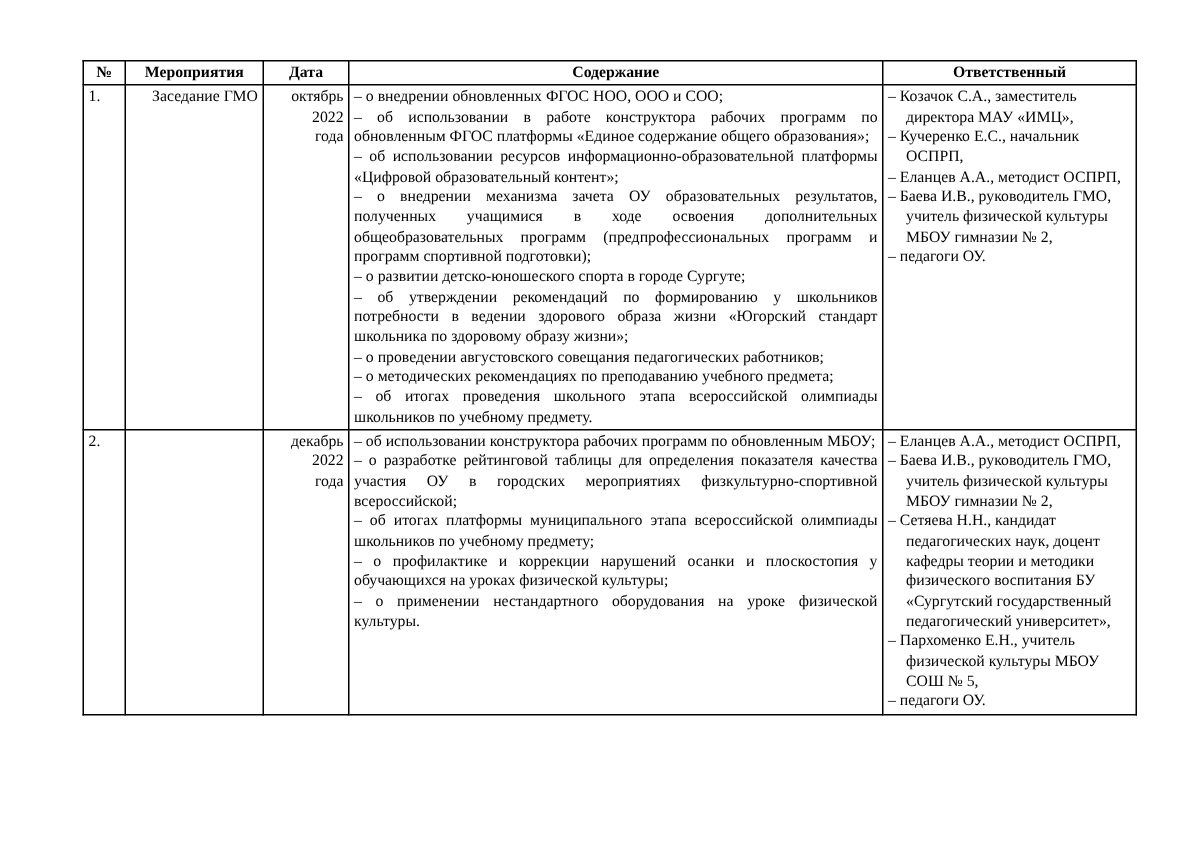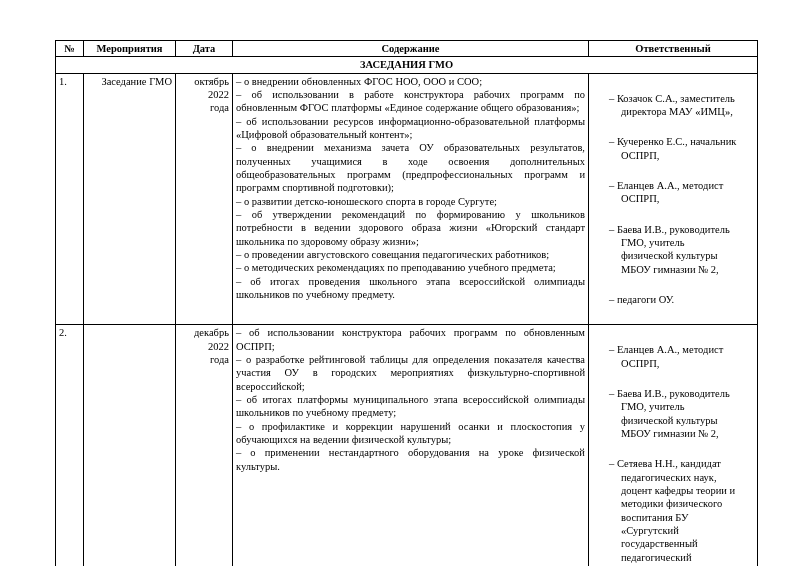--- a/index.html
+++ b/index.html
@@ -40,21 +40,21 @@
   td.event-cell { text-align: right; }
   td.date-cell {
     text-align: right;
     white-space: pre-line;
   }
   td.content-cell p {
     margin: 0;
     text-align: justify;
   }
   td.resp-cell p {
-    margin: 17px;
+    margin: 0;
     padding-left: 12px;
     text-indent: -12px;
     text-align: left;
   }
 </style>
 </head>
 <body>
 
 <div class="page">
   <table class="plan">
@@ -65,23 +65,20 @@
       <col style="width:356px">
       <col style="width:169px">
     </colgroup>
     <tbody>
       <tr>
         <th class="hdr">№</th>
         <th class="hdr">Мероприятия</th>
         <th class="hdr">Дата</th>
         <th class="hdr">Содержание</th>
         <th class="hdr">Ответственный</th>
-      </tr>
-      <tr>
-        <td class="section-cell" colspan="5">ЗАСЕДАНИЯ ГМО</td>
       </tr>
 
       <tr>
         <td class="num-cell">1.</td>
         <td class="event-cell">Заседание ГМО</td>
         <td class="date-cell">октябрь
 2022
 года</td>
         <td class="content-cell">
           <p>– о внедрении обновленных ФГОС НОО, ООО и СОО;</p>
@@ -103,24 +100,24 @@
         </td>
       </tr>
 
       <tr>
         <td class="num-cell">2.</td>
         <td class="event-cell"></td>
         <td class="date-cell">декабрь
 2022
 года</td>
         <td class="content-cell">
-          <p>– об использовании конструктора рабочих программ по обновленным ОСПРП;</p>
+          <p>– об использовании конструктора рабочих программ по обновленным МБОУ;</p>
           <p>– о разработке рейтинговой таблицы для определения показателя качества участия ОУ в городских мероприятиях физкультурно-спортивной всероссийской;</p>
           <p>– об итогах платформы муниципального этапа всероссийской олимпиады школьников по учебному предмету;</p>
-          <p>– о профилактике и коррекции нарушений осанки и плоскостопия у обучающихся на ведении физической культуры;</p>
+          <p>– о профилактике и коррекции нарушений осанки и плоскостопия у обучающихся на уроках физической культуры;</p>
           <p>– о применении нестандартного оборудования на уроке физической культуры.</p>
         </td>
         <td class="resp-cell">
           <p>– Еланцев А.А., методист ОСПРП,</p>
           <p>– Баева И.В., руководитель ГМО, учитель физической культуры МБОУ гимназии № 2,</p>
           <p>– Сетяева Н.Н., кандидат педагогических наук, доцент кафедры теории и методики физического воспитания БУ «Сургутский государственный педагогический университет»,</p>
           <p>– Пархоменко Е.Н., учитель физической культуры МБОУ СОШ № 5,</p>
           <p>– педагоги ОУ.</p>
         </td>
       </tr>

